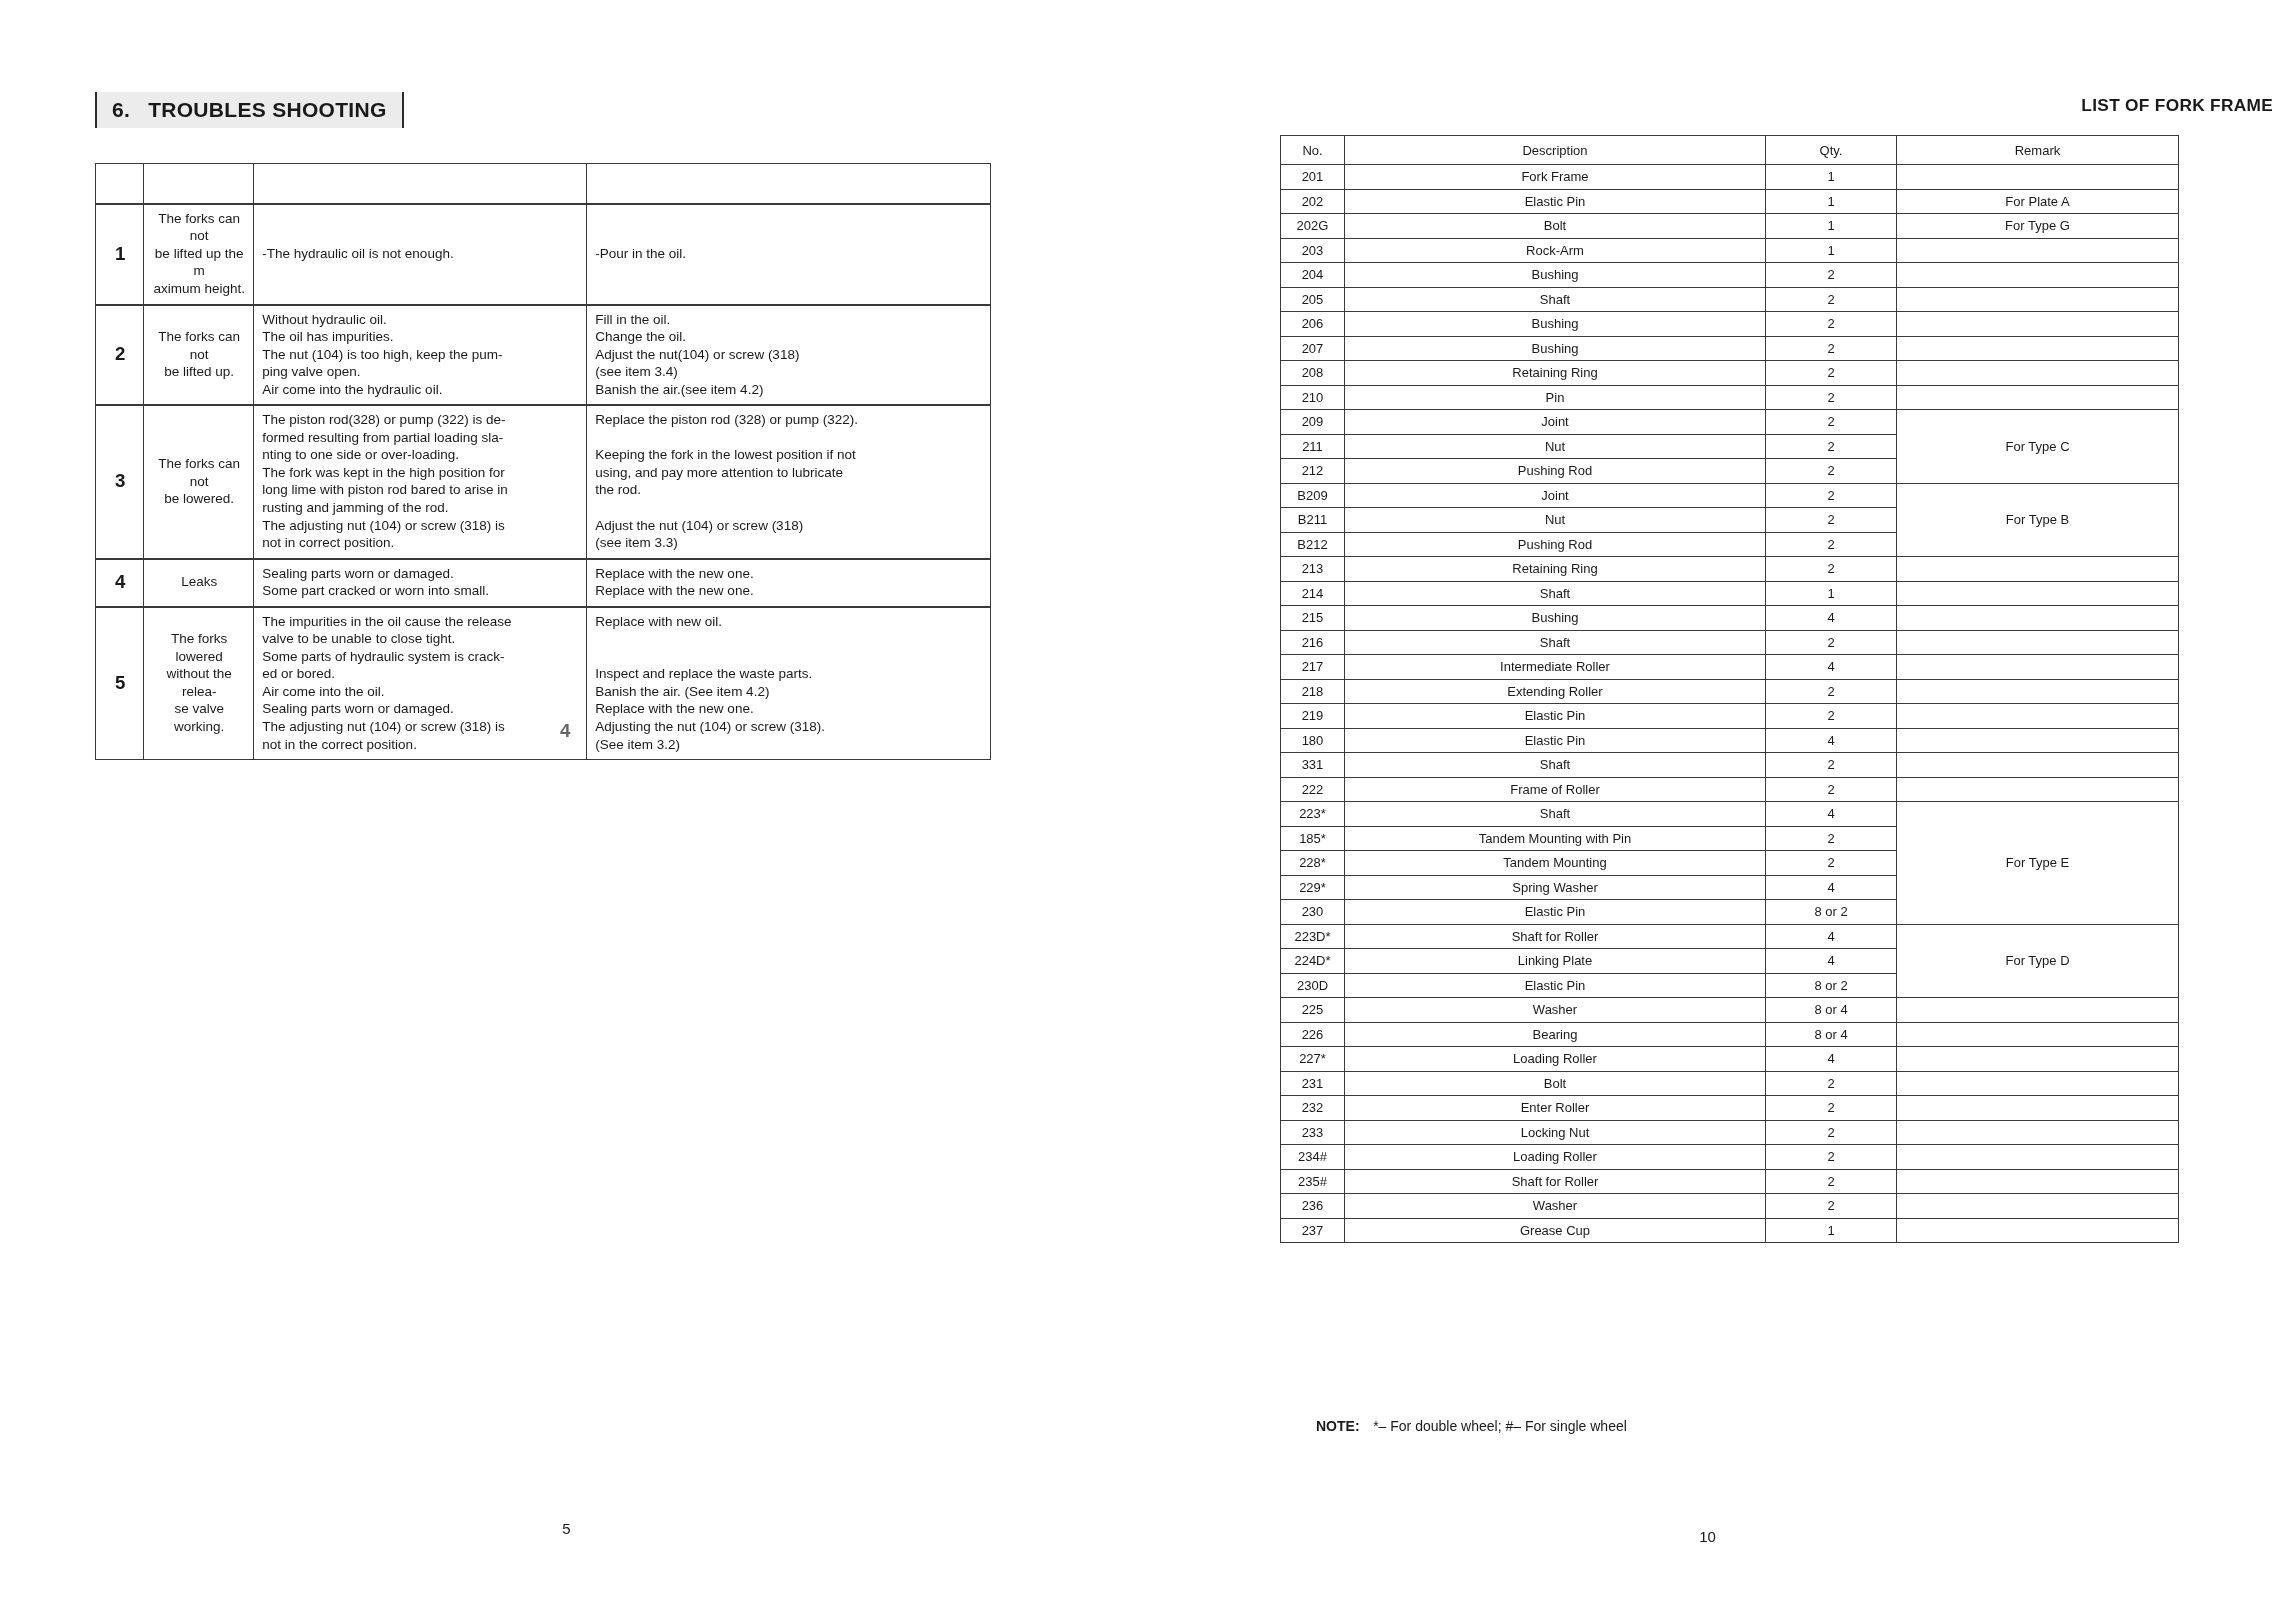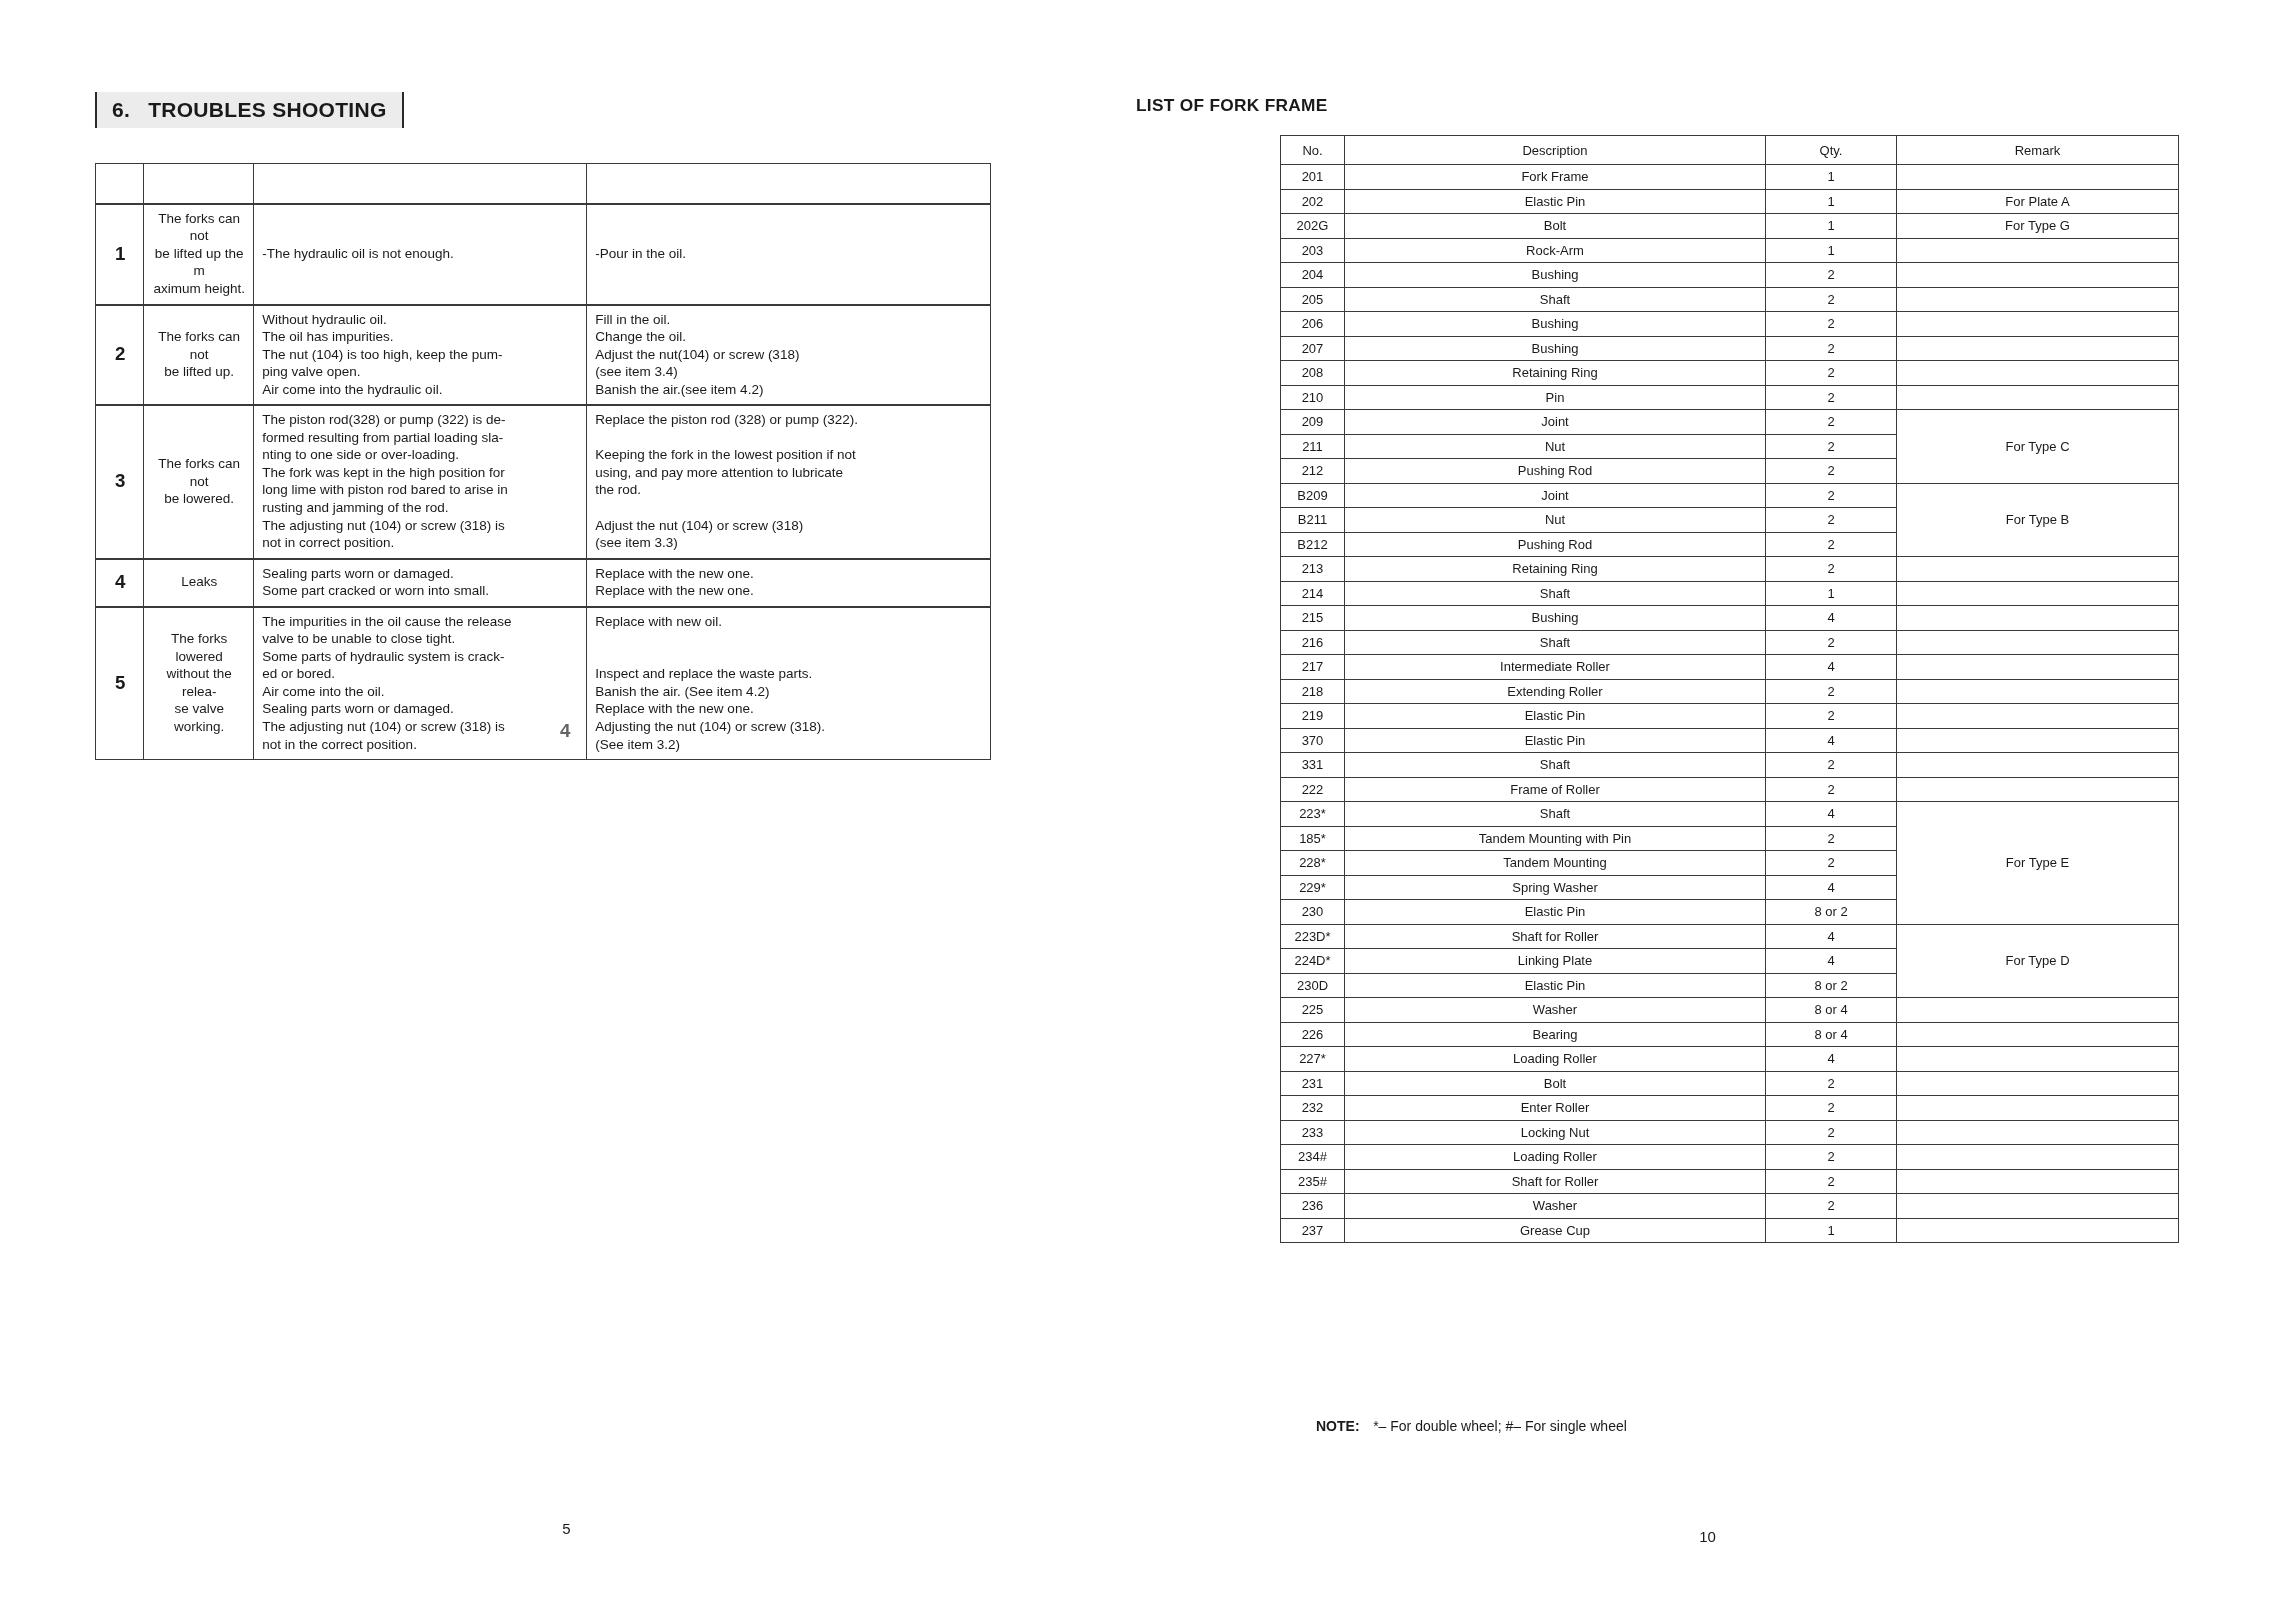--- a/index.html
+++ b/index.html
@@ -92,21 +92,21 @@
     line-height: 1.42;
   }
   .note-left .lbl { font-weight: bold; }
   .note-left .l2 { display: block; padding-left: 54px; }
 
   
   .list-title {
     position: absolute;
     left: 0; right: 0;
     top: 95px;
-    text-align: left;
+    text-align: right;
     font-weight: bold;
     font-size: 17.3px;
     letter-spacing: 0.3px;
   }
 
   
   .parts-table {
     position: absolute;
     left: 1280px;
     top: 135px;
@@ -399,21 +399,21 @@
           <td>2</td>
           <td></td>
         </tr>
         <tr>
           <td>219</td>
           <td>Elastic Pin</td>
           <td>2</td>
           <td></td>
         </tr>
         <tr>
-          <td>370</td>
+          <td>180</td>
           <td>Elastic Pin</td>
           <td>4</td>
           <td></td>
         </tr>
         <tr>
           <td>331</td>
           <td>Shaft</td>
           <td>2</td>
           <td></td>
         </tr>

